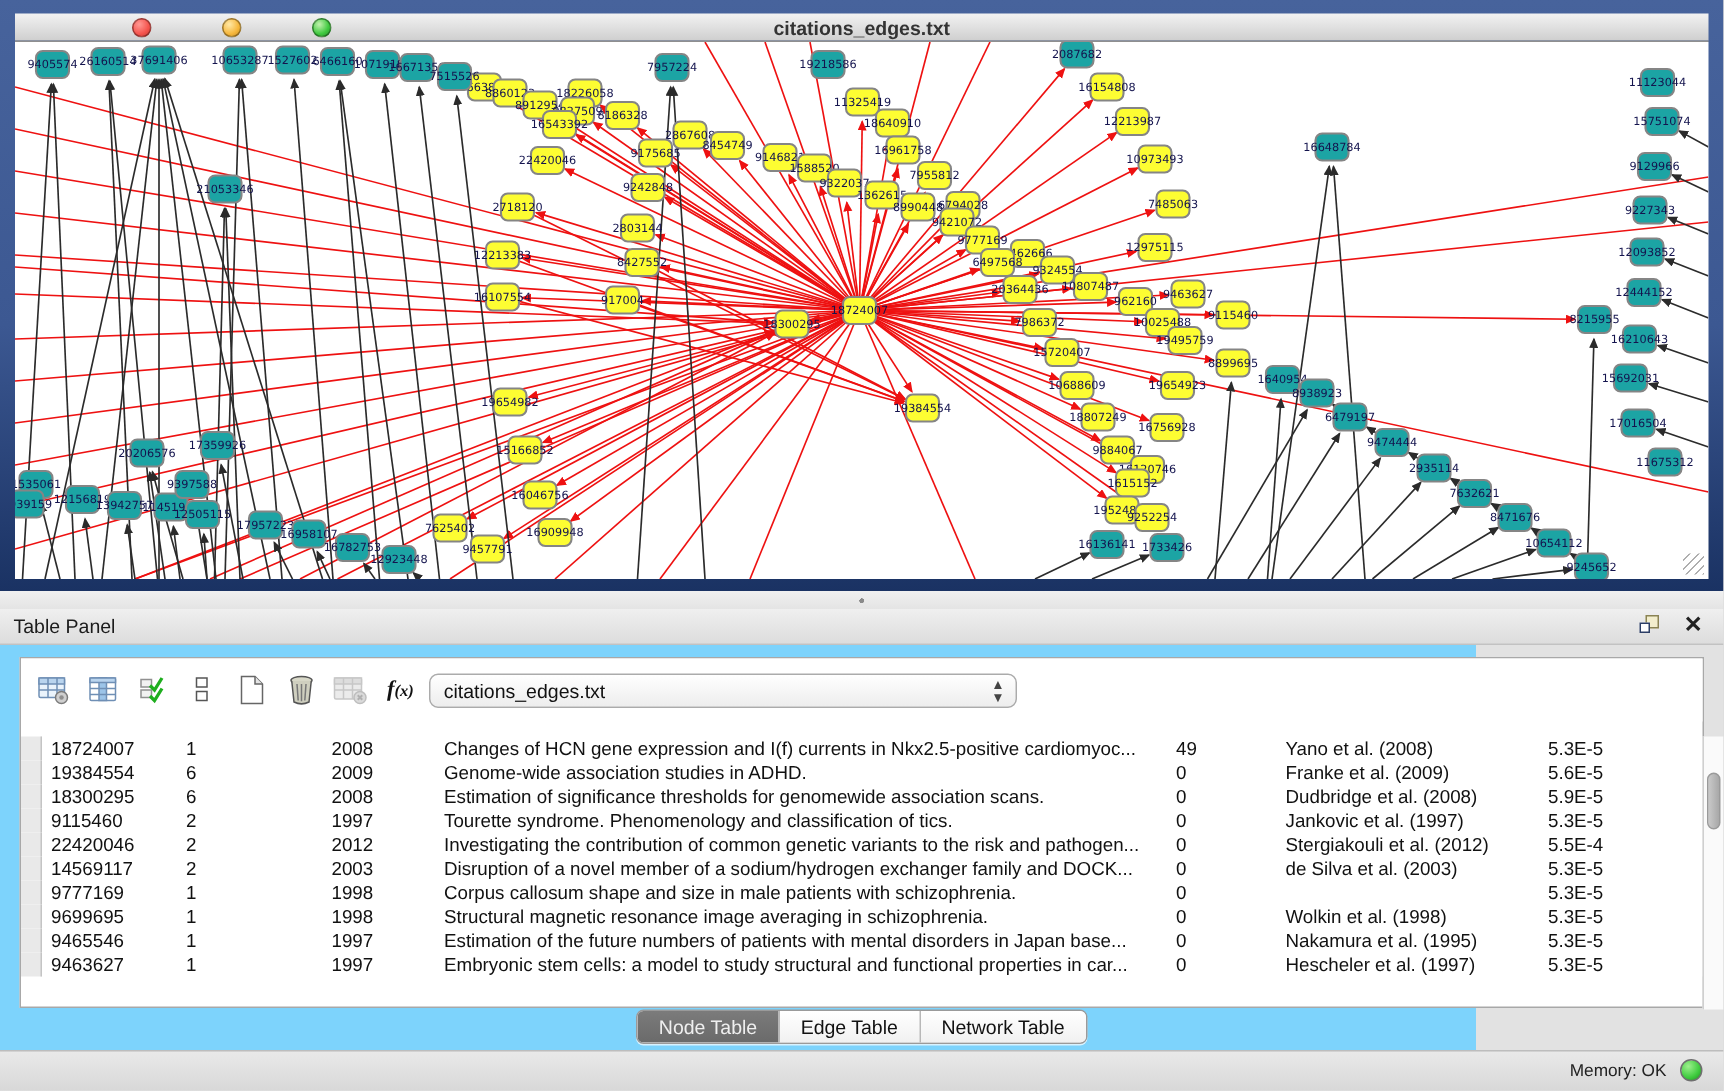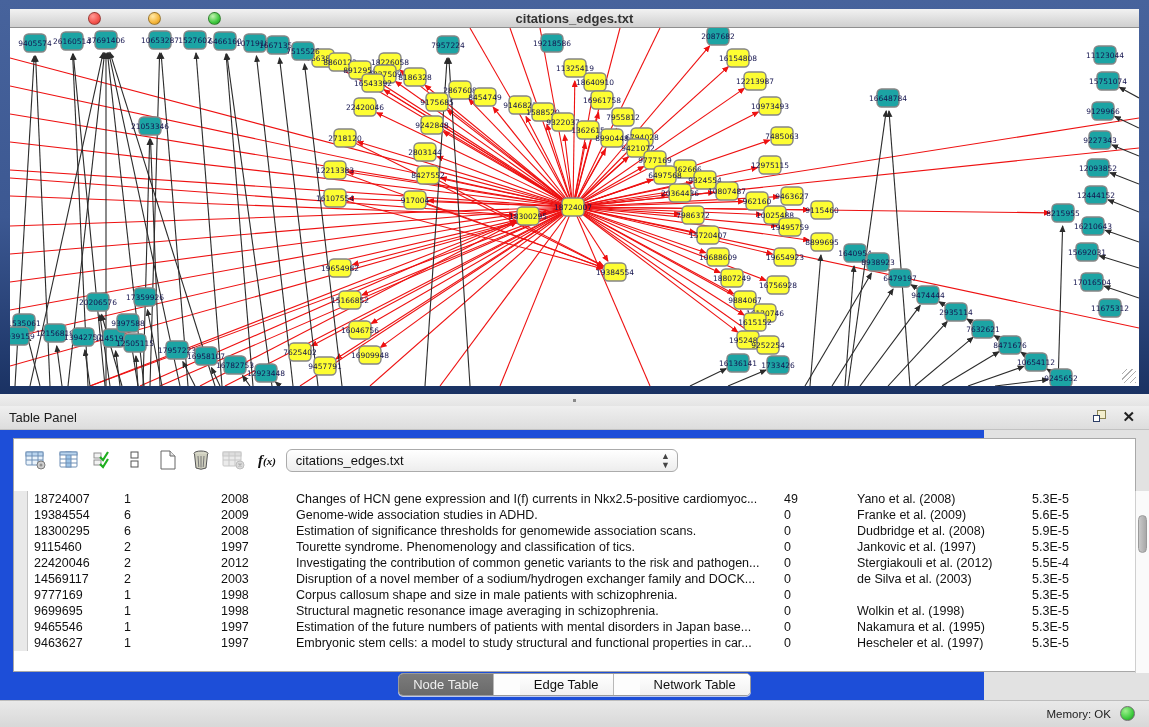--- a/index.html
+++ b/index.html
@@ -30,21 +30,21 @@
 
   
   .panel-header { position:absolute; left:0; top:406px; width:1149px; height:24px;
     background:linear-gradient(180deg,#efefef,#dddddd); border-bottom:1px solid #c2c2c2;
     display:flex; align-items:center; font-size:13px; color:#1c1c1c; padding-left:9px; }
   .ph-icons { position:absolute; right:14px; top:3px; display:flex; gap:14px; align-items:center; }
   .float-ic { width:16px; height:16px; position:relative; }
   .float-ic .sq1 { position:absolute; left:5px; top:1px; width:9px; height:9px; border:1px solid #8a8354; background:#f3eecd; }
   .float-ic .sq2 { position:absolute; left:1px; top:6px; width:7px; height:7px; border:1px solid #2c3e66; background:#fff; }
   .close-ic { font-size:15px; font-weight:bold; color:#222; line-height:16px; }
-  .panel-body { position:absolute; left:0; top:430px; width:984px; height:270px; background:#1d4ed8; }
+  .panel-body { position:absolute; left:0; top:430px; width:984px; height:270px; background:#7dd3fc; }
   .content-box { position:absolute; left:13px; top:8px; width:1123px; height:234px; background:#ffffff; border:1px solid #a8a8a8; }
 
   
   .toolbar { position:absolute; left:0; top:0; width:100%; height:42px; background:#fff; display:flex; align-items:center; padding-left:9px; }
   .tb-btn { width:26px; height:26px; margin-right:7px; display:flex; align-items:center; justify-content:center; }
   .tb-btn svg { display:block; }
   .fx-btn { font-family:"Liberation Serif", serif; font-style:italic; font-weight:bold; font-size:15px; color:#111; margin:0 10px 0 4px; }
   .dropdown { width:392px; height:23px; border:1px solid #ababab; border-radius:6px;
     background:linear-gradient(180deg,#ffffff,#ededed); display:flex; align-items:center;
     font-size:13px; color:#111; padding-left:9px; position:relative; }
@@ -58,21 +58,21 @@
   .sort-g { font-size:10px; margin-right:4px; color:#23455a; }
   .tbl-rows { position:relative; background:#fff; }
   .tr { display:flex; height:16px; line-height:16px; }
   .td { padding-left:6px; overflow:hidden; white-space:nowrap; }
   .td.gutter { background:#e9e9e9; border-right:1px solid #c4c4c4; padding:0; }
   .vscroll { position:absolute; right:-14px; top:0; width:14px; height:182px; background:#fafafa; border-left:1px solid #cfcfcf; }
   .vthumb { position:absolute; left:2px; top:24px; width:9px; height:38px; border-radius:5px; background:linear-gradient(90deg,#c9c9c9,#a8a8a8); border:1px solid #9a9a9a; }
 
   
   .tabs { position:absolute; left:0; top:243px; width:1149px; display:flex; justify-content:center; }
-  .seg { display:flex; border:1px solid #9a9a9a; border-radius:5px; overflow:hidden; background:#fdfdfd; box-shadow:0 1px 0 rgba(255,255,255,.7);gap:26px; }
+  .seg { display:flex; border:1px solid #9a9a9a; border-radius:5px; overflow:hidden; background:#fdfdfd; box-shadow:0 1px 0 rgba(255,255,255,.7); }
   .seg-item { height:21px; line-height:21px; padding:0 14px; font-size:13px; color:#111; border-right:1px solid #b8b8b8; background:linear-gradient(180deg,#ffffff,#f1f1f1); }
   .seg-item:last-child { border-right:none; }
   .seg-item.sel { background:linear-gradient(180deg,#7b7b7b,#6a6a6a); color:#efefef; }
 
   
   .statusbar { position:absolute; left:0; top:700px; width:1149px; height:27px;
     background:linear-gradient(180deg,#e9e9e9,#d8d8d8); border-top:1px solid #bdbdbd; }
   .mem { position:absolute; right:38px; top:7px; font-size:11.5px; color:#222; }
   .mem-dot { position:absolute; right:14px; top:5px; width:15px; height:15px; border-radius:50%;
     background:radial-gradient(circle at 35% 30%, #9ef08e, #3ecb3e 60%, #208a20); border:1px solid #6f6f6f; }

